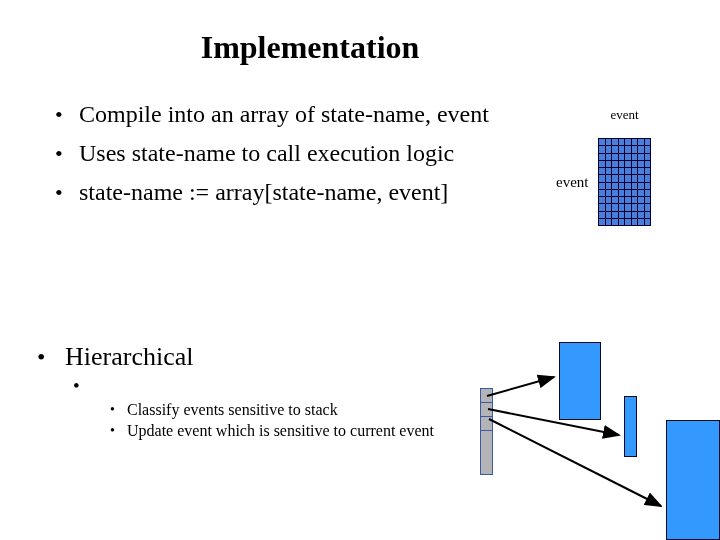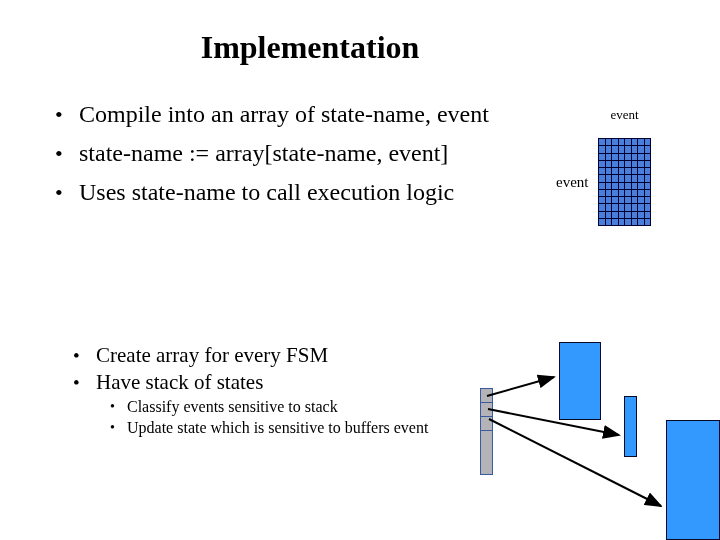--- a/index.html
+++ b/index.html
@@ -60,25 +60,25 @@
 
   <div class="title">Implementation</div>
 
   <div class="main-list">
     <div class="b-row">
       <span class="b-dot"></span>
       <span class="b-text">Compile into an array of state-name, event</span>
     </div>
     <div class="b-row">
       <span class="b-dot"></span>
+      <span class="b-text">Uses state-name to call execution logic</span>
+    </div>
+    <div class="b-row">
+      <span class="b-dot"></span>
       <span class="b-text">state-name := array[state-name, event]</span>
-    </div>
-    <div class="b-row">
-      <span class="b-dot"></span>
-      <span class="b-text">Uses state-name to call execution logic</span>
     </div>
   </div>
 
   <div class="evt-label">event</div>
   <div class="st-label">event</div>
   <div class="sg" style="grid-template-columns: repeat(8, 1fr); background: rgb(0, 0, 48);">
       <div class="cell" style="background: rgb(74, 126, 219);"></div>
       <div class="cell" style="background: rgb(74, 126, 219);"></div>
       <div class="cell" style="background: rgb(74, 126, 219);"></div>
       <div class="cell" style="background: rgb(74, 126, 219);"></div>
@@ -170,35 +170,34 @@
       <div class="cell" style="background: rgb(74, 126, 219);"></div>
       <div class="cell" style="background: rgb(74, 126, 219);"></div>
       <div class="cell" style="background: rgb(74, 126, 219);"></div>
       <div class="cell" style="background: rgb(74, 126, 219);"></div>
       <div class="cell" style="background: rgb(74, 126, 219);"></div>
       <div class="cell" style="background: rgb(74, 126, 219);"></div>
       <div class="cell" style="background: rgb(74, 126, 219);"></div>
     </div>
 
   <div class="hier">
+    <div class="h0">
+      <span class="b-dot"></span>
+      <span>Hierarchical</span>
+    </div>
     <div class="h1">
       <span class="b-dot"></span>
-      <span>Create array for every FSM</span>
-    </div>
-    <div class="h1">
-      <span class="b-dot"></span>
-      <span>Have stack of states</span>
     </div>
     <div class="h2">
       <span class="b-dot"></span>
       <span>Classify events sensitive to stack</span>
     </div>
     <div class="h2">
       <span class="b-dot"></span>
-      <span>Update state which is sensitive to buffers event</span>
+      <span>Update event which is sensitive to current event</span>
     </div>
   </div>
 
   <div class="stackbar">
       <div class="scell"></div>
       <div class="scell"></div>
       <div class="scell"></div>
     </div>
   <div class="fsmbox fsm1"></div>
   <div class="fsmbox fsm2"></div>

